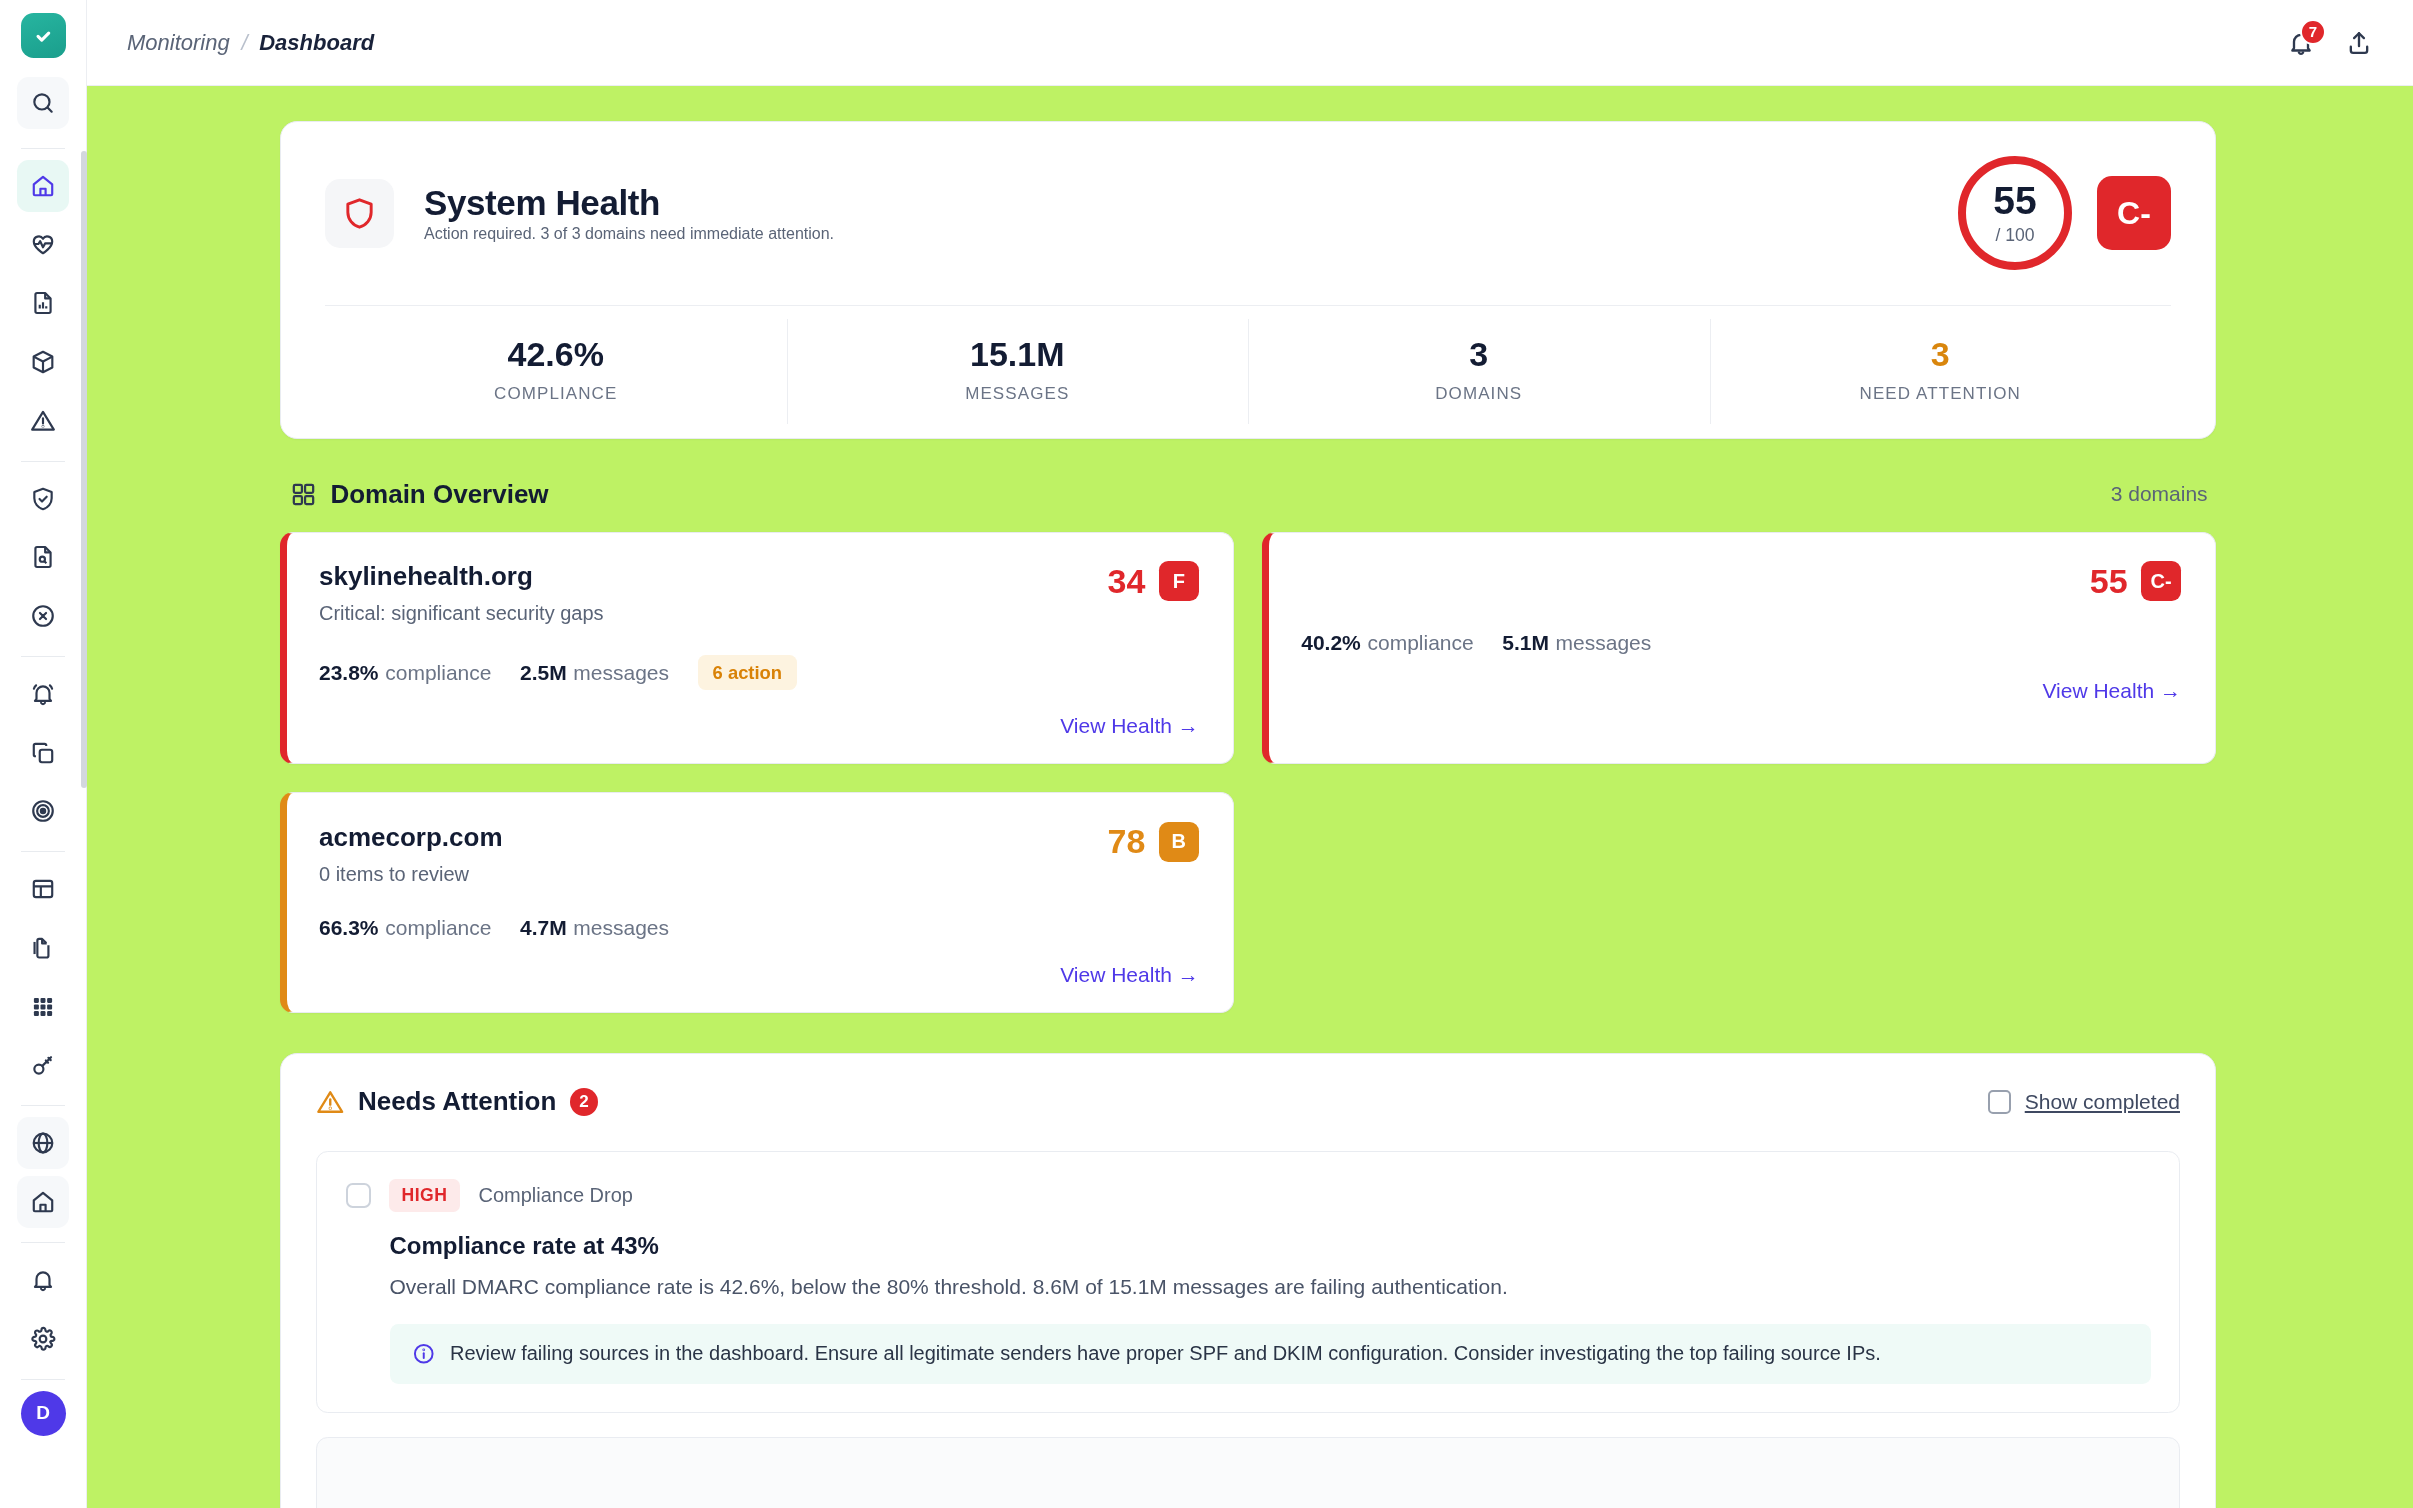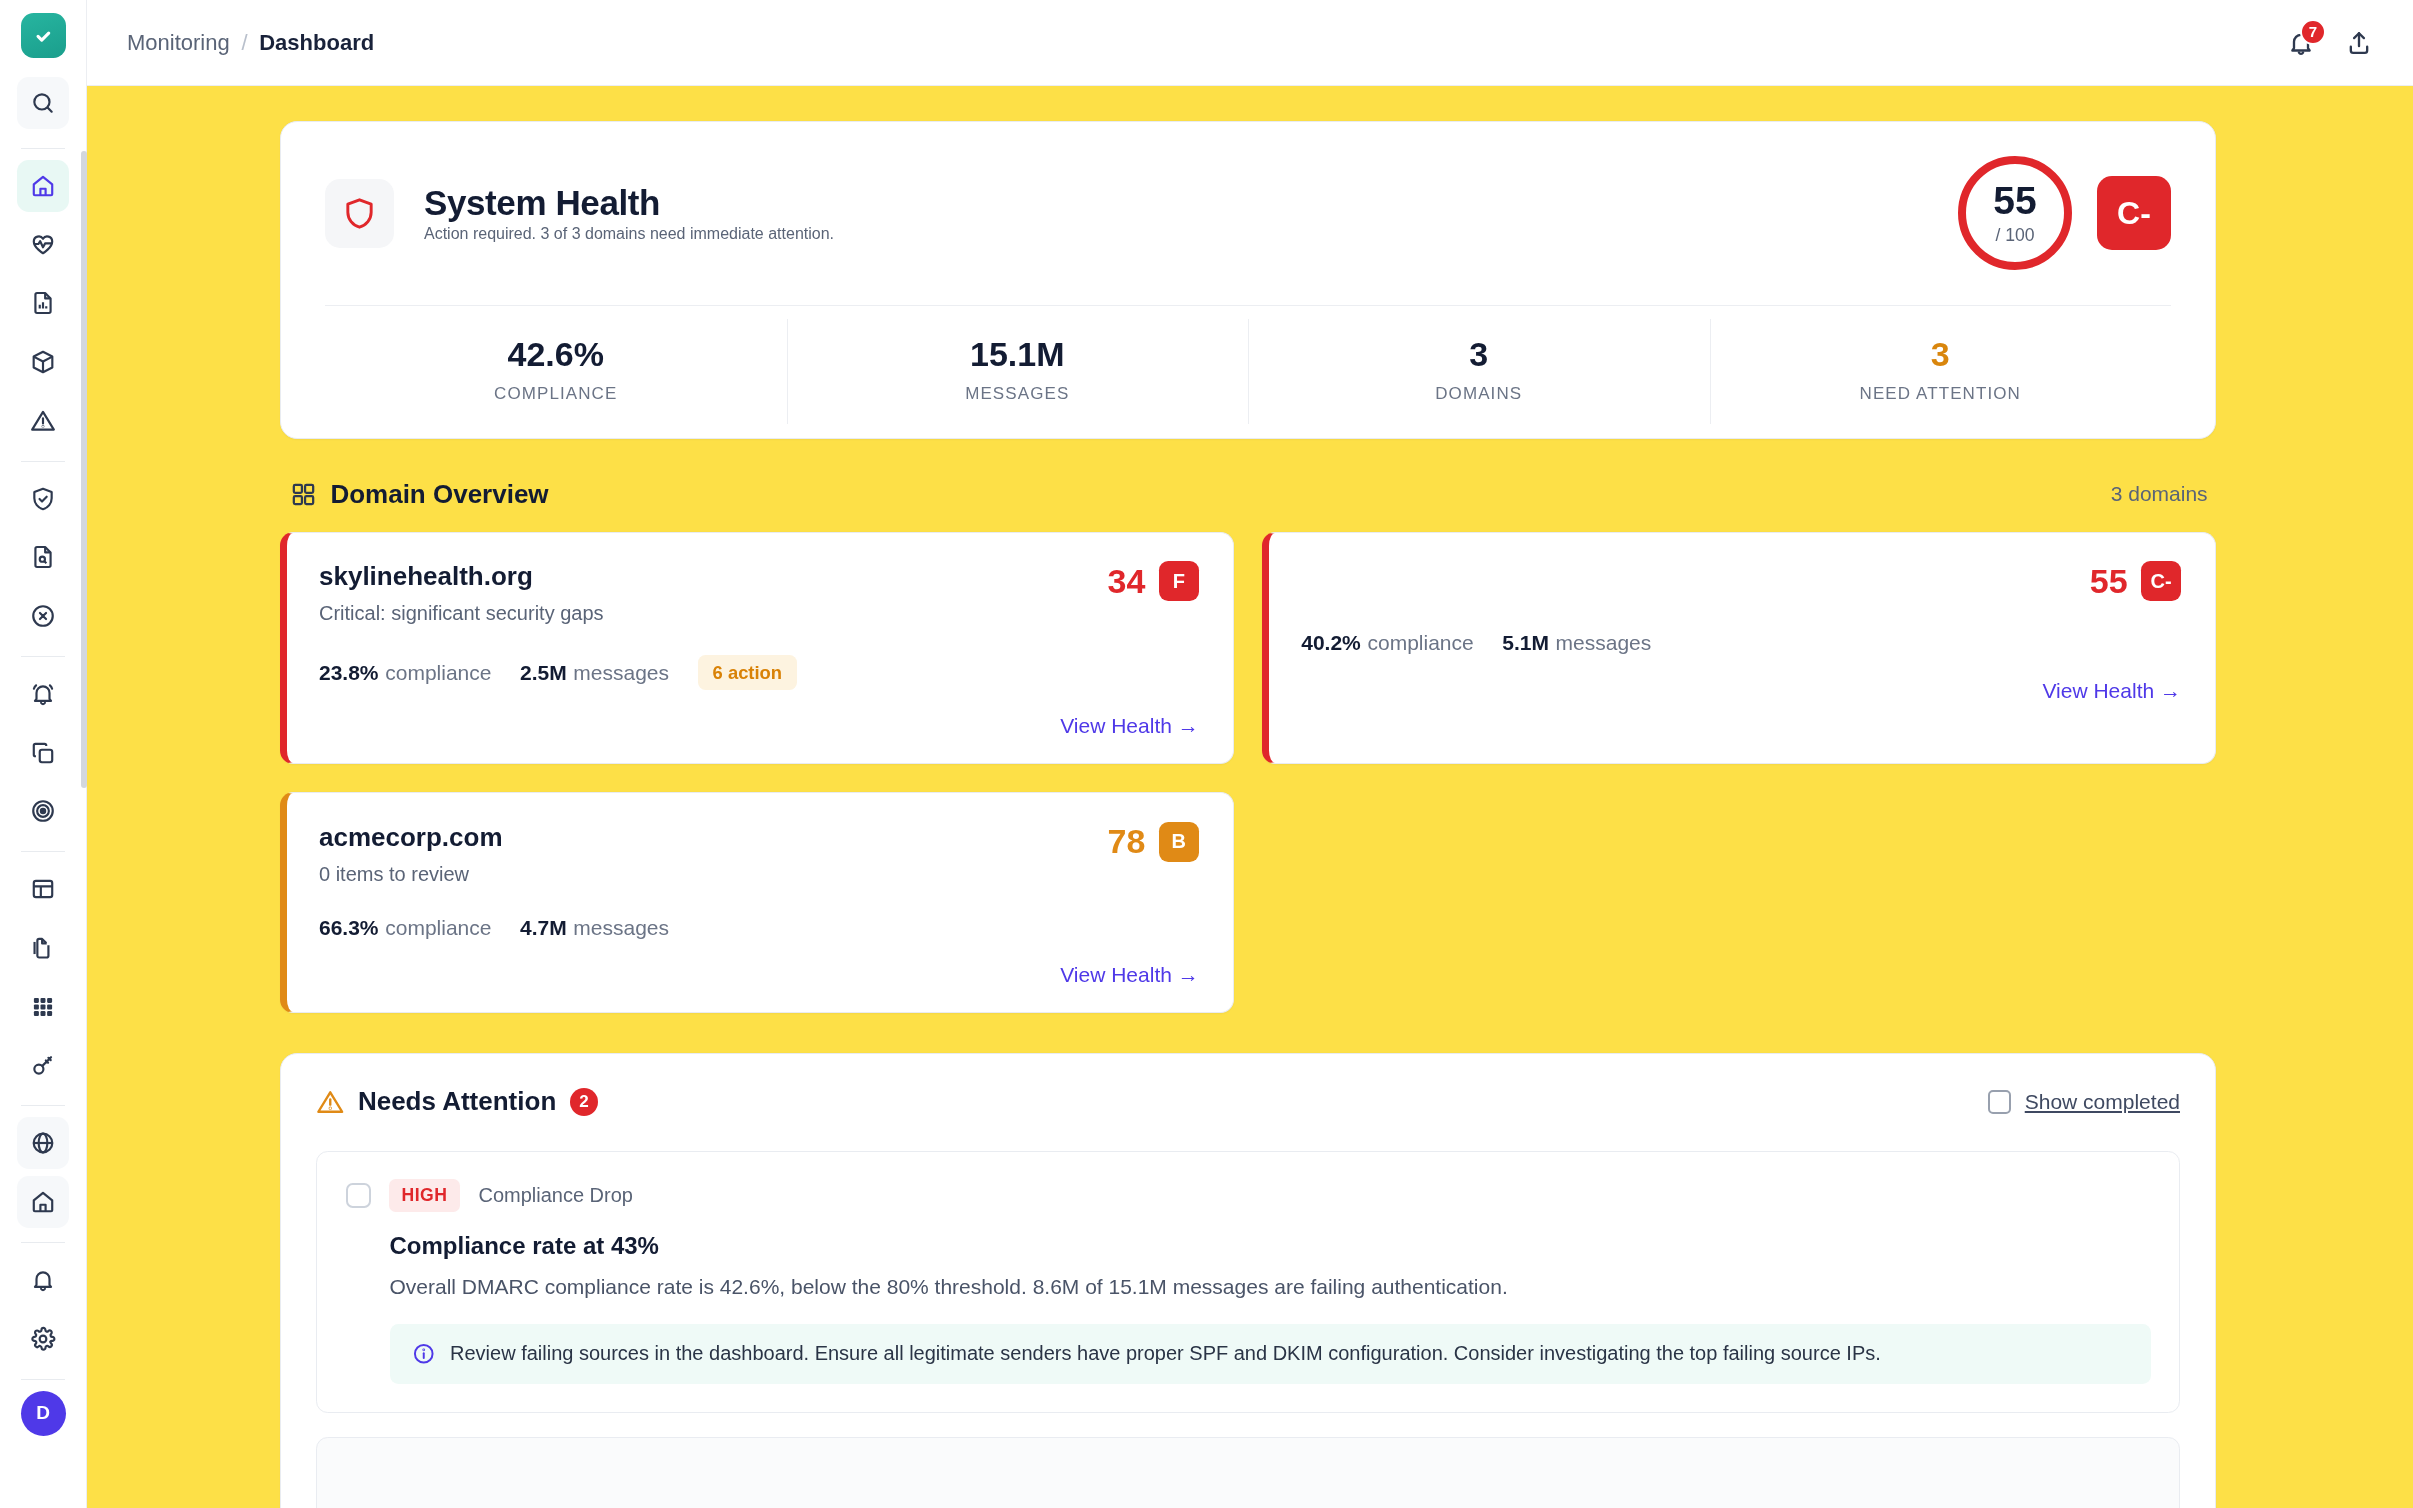--- a/index.html
+++ b/index.html
@@ -65,21 +65,21 @@
   .icon-btn svg { width: 28px; height: 28px; }
   .badge-dot {
     position: absolute; top: -10px; right: -11px;
     min-width: 26px; height: 26px; padding: 0 5.9px; border-radius: 13.4px;
     background: #e0272b; color: #fff; font-size: 15px; font-weight: 700;
     display: flex; align-items: center; justify-content: center;
     border: 2.5px solid #fff;
   }
 
   
-  .main { flex: 1 1 auto; background: #fde047; overflow: hidden; padding: 35px 4px 0 0; }
+  .main { flex: 1 1 auto; background: #bef264; overflow: hidden; padding: 35px 4px 0 0; }
   .wrap { width: 1936px; margin: 0 auto; }
 
   
   .sh-card {
     background: #fff; border: 0.8px solid #e9ecf1; border-radius: 17px;
     padding: 34px 44px 0 44px; box-shadow: 0 0.8px 1.7px rgba(16,24,40,.04);
   }
   .sh-top { display: flex; align-items: center; padding-bottom: 35px; }
   .sh-ico {
     width: 69px; height: 69px; border-radius: 15px; background: #f5f6f8;
@@ -354,21 +354,21 @@
       <span>D</span>
     </div>
     <div style="height:22px;flex:0 0 auto;"></div>
 
     <div class="side-scroll"></div>
   </aside>
 
   <div class="content">
 
     <header class="topbar">
-      <nav style="display:flex;align-items:center;">
+      <nav style="display:flex;align-items:center;font-style:italic;">
         <span class="crumb">Monitoring</span>
         <span class="crumb-sep">/</span>
         <span class="crumb-cur">Dashboard</span>
       </nav>
       <div class="topbar-right">
         <div class="icon-btn">
           <svg viewBox="0 0 24 24" fill="none" stroke="currentColor" stroke-width="2" stroke-linecap="round" stroke-linejoin="round">
             <path d="M6 16.4V11a6 6 0 1 1 12 0v5.4l1.4 2H4.6l1.4-2Z"></path>
               <path d="M10.2 20.2a2 2 0 0 0 3.6 0"></path>
           </svg>

